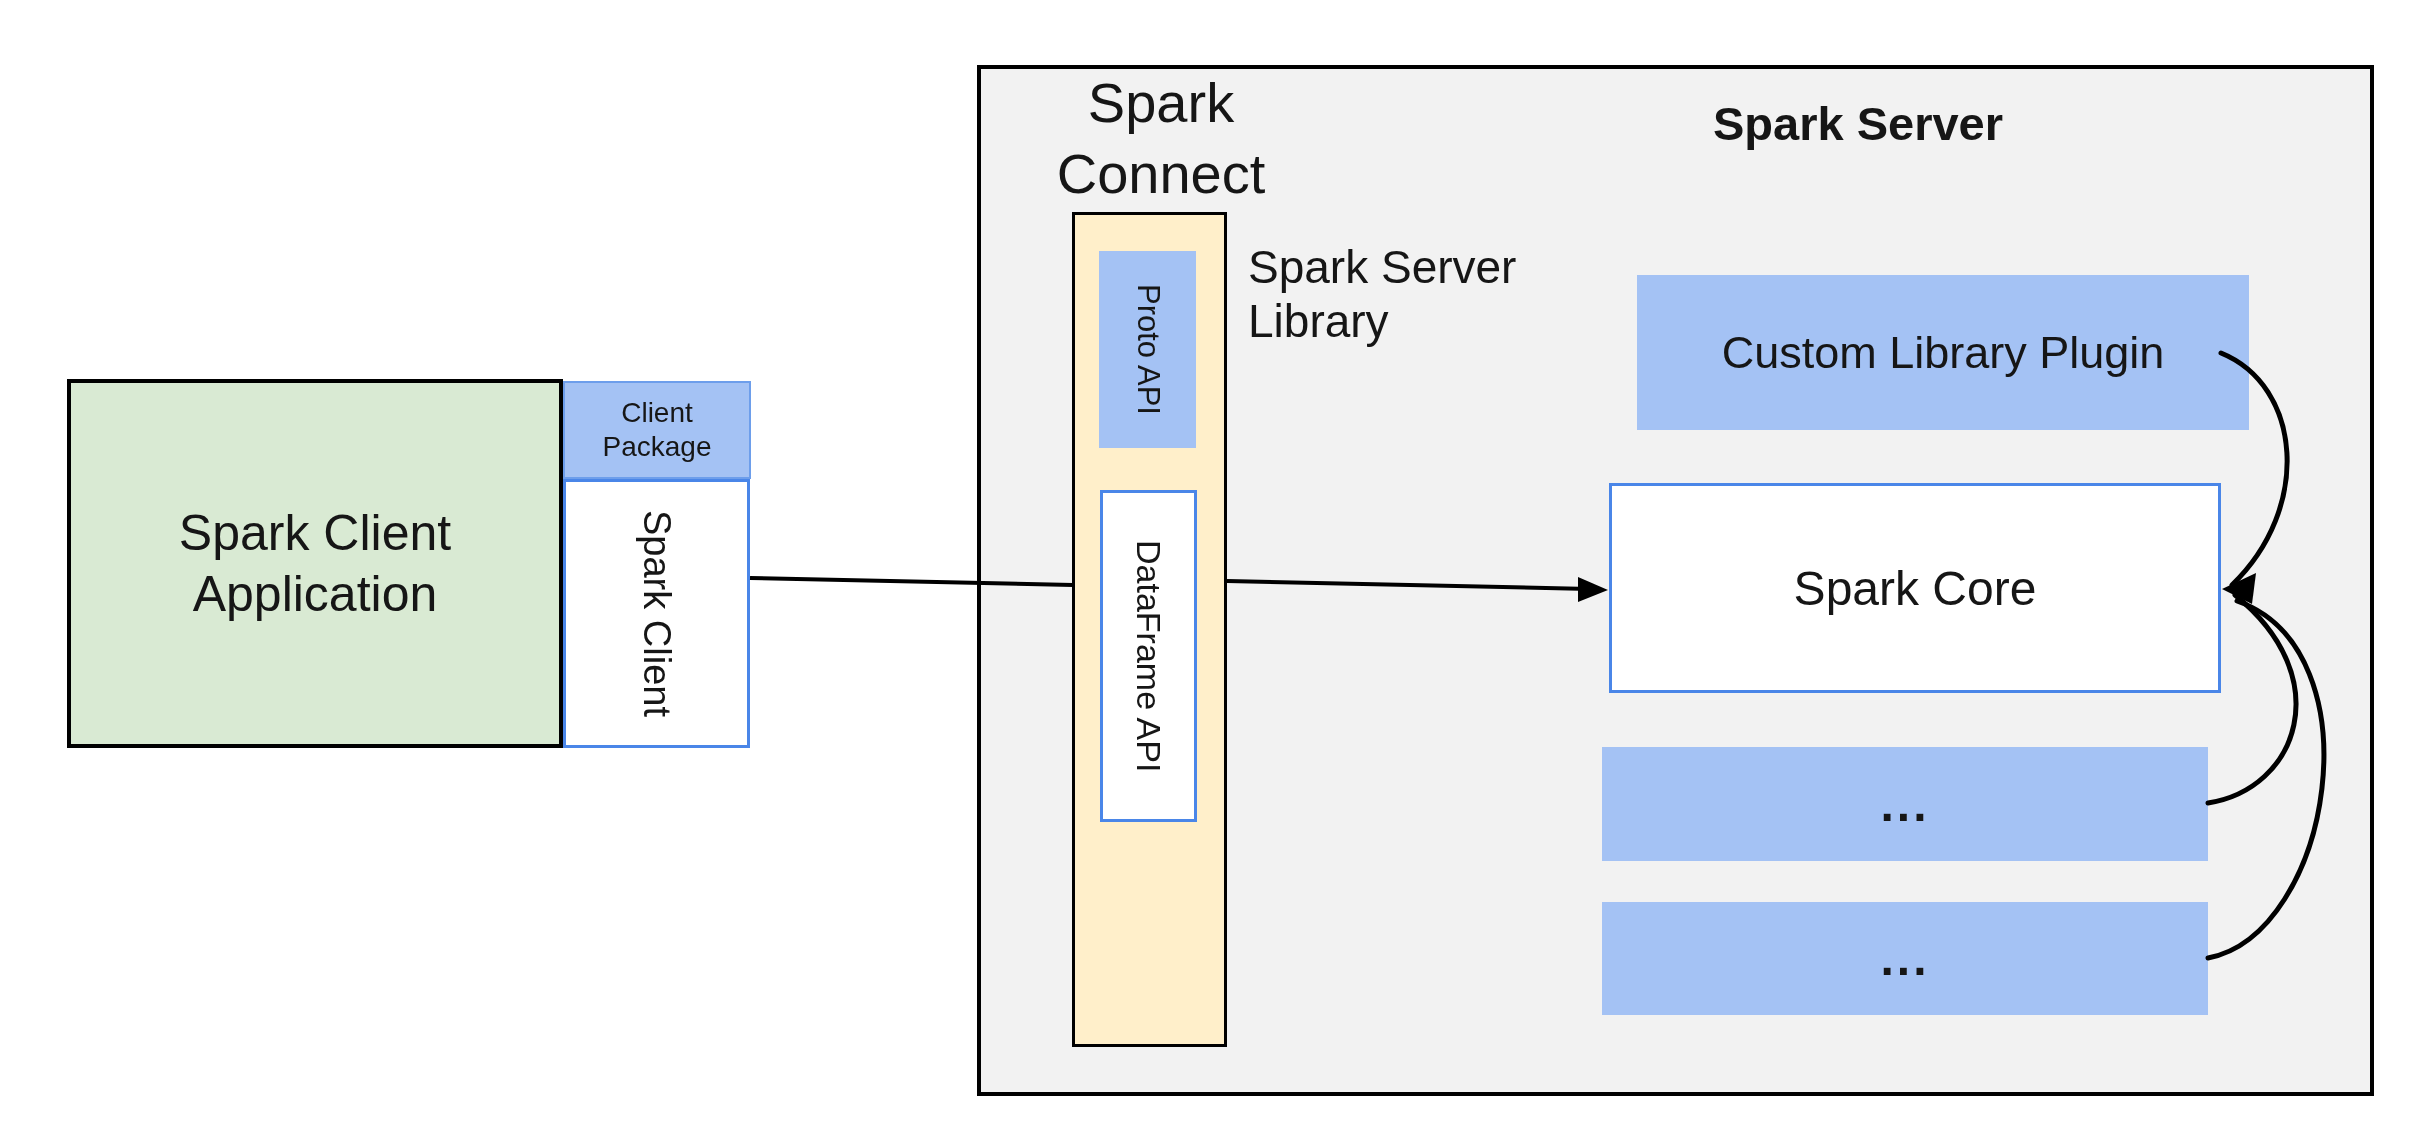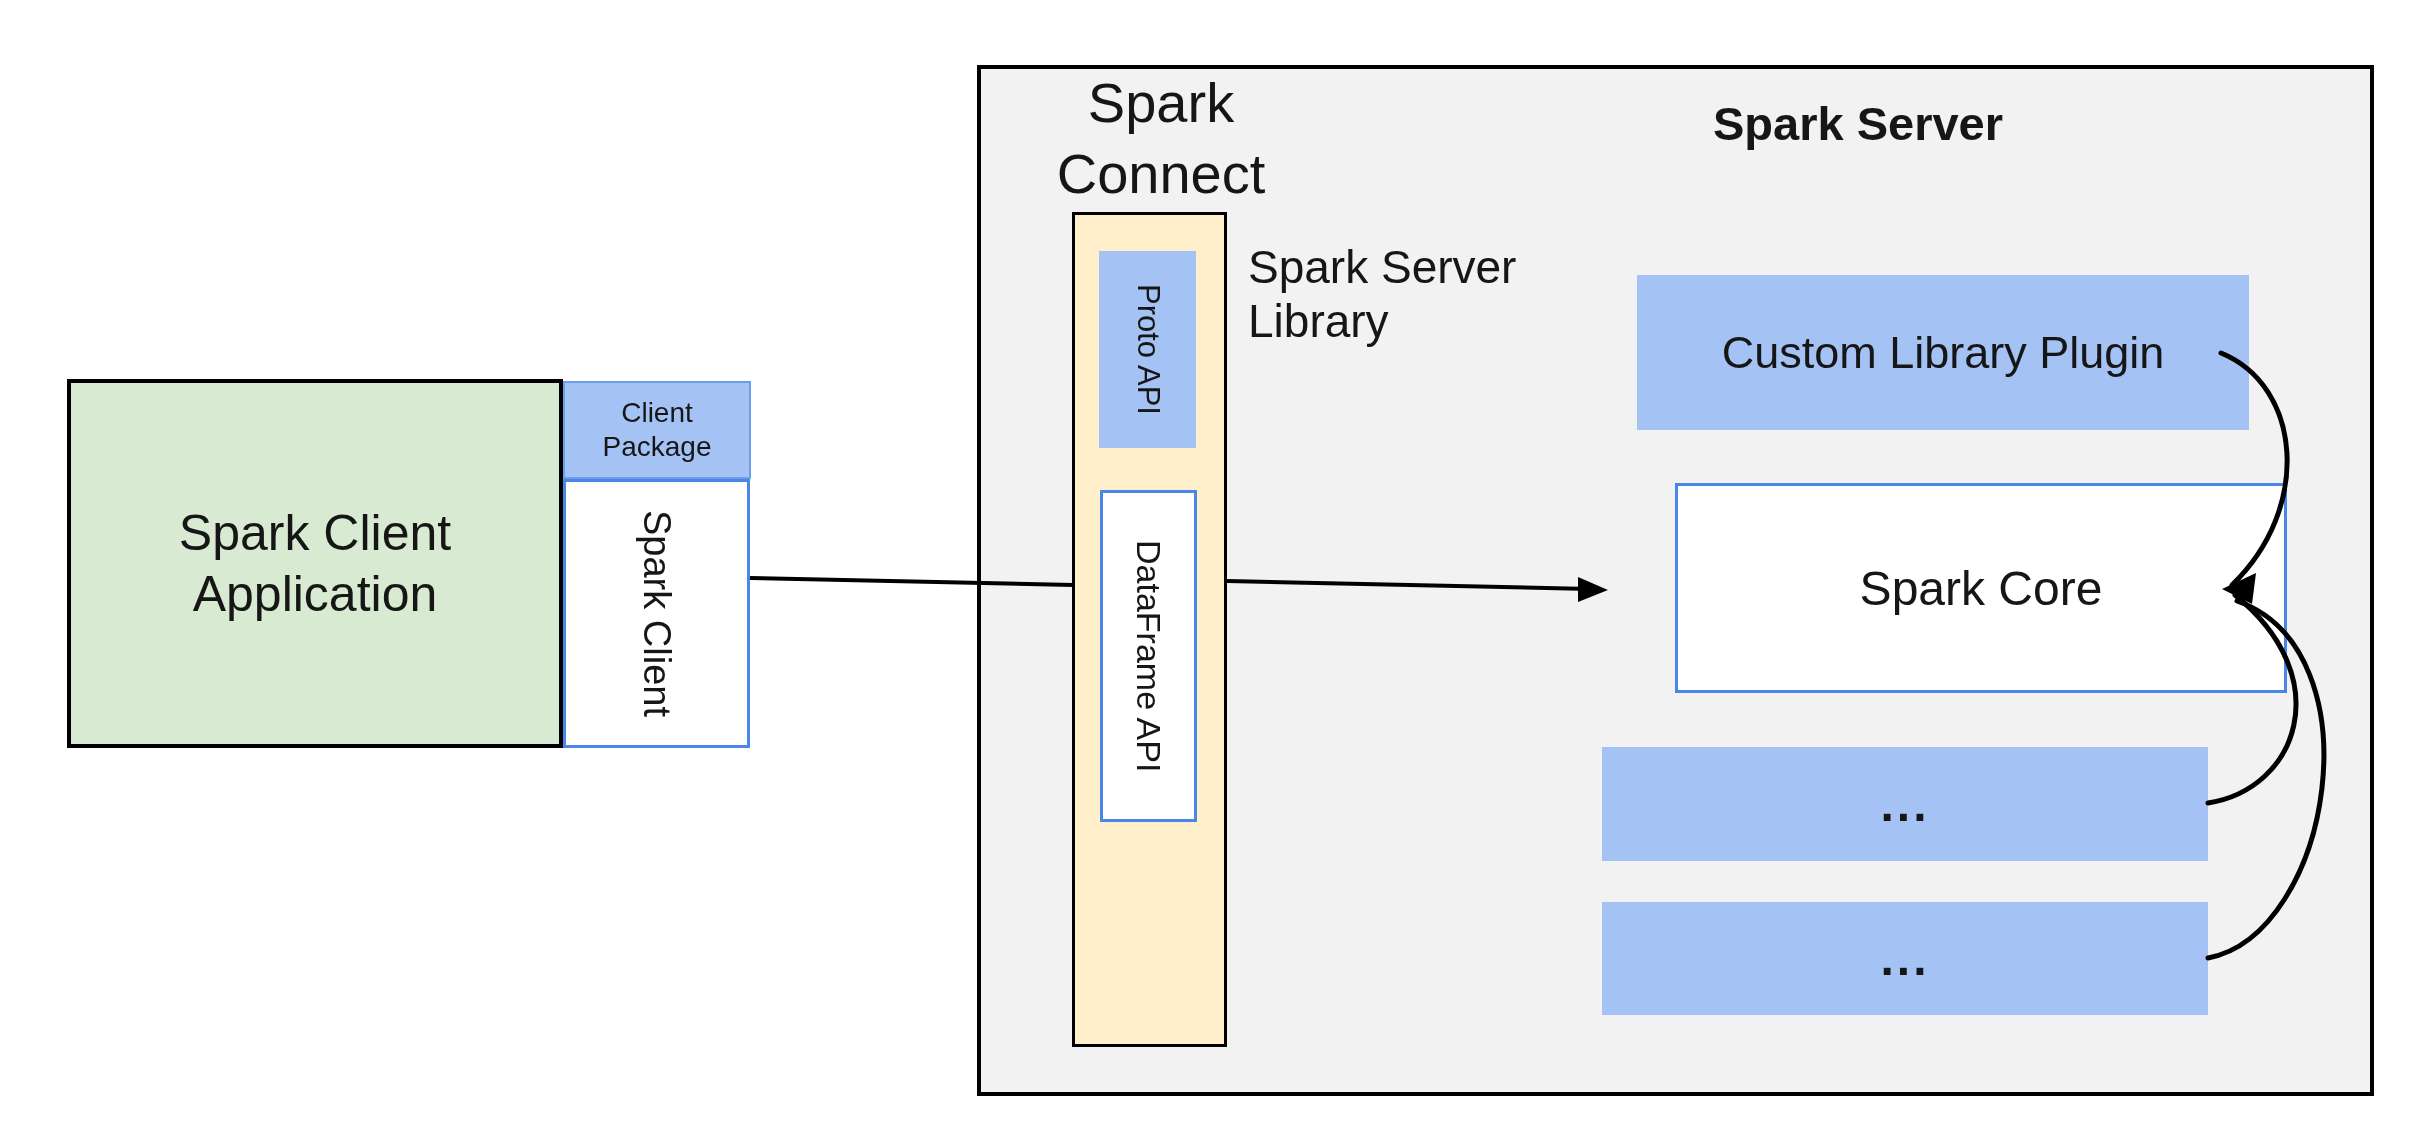--- a/index.html
+++ b/index.html
@@ -70,21 +70,21 @@
     <span class="vtext v-df">DataFrame API</span>
   </div>
 
   <div class="abs lbl t-server-lib" style="left:1248px;top:240px;width:360px;">Spark Server
 Library</div>
 
   <div class="abs blue-box flexc" style="left:1637px;top:275px;width:612px;height:155px;">
     <span class="t-plugin">Custom Library Plugin</span>
   </div>
 
-  <div class="abs white-box flexc" style="left:1675px;top:483px;width:612px;height:210px;">
+  <div class="abs white-box flexc" style="left:1609px;top:483px;width:612px;height:210px;">
     <span class="t-core">Spark Core</span>
   </div>
 
   <div class="abs blue-box flexc" style="left:1602px;top:747px;width:606px;height:114px;">
     <span class="t-dots">...</span>
   </div>
 
   <div class="abs blue-box flexc" style="left:1602px;top:902px;width:606px;height:113px;">
     <span class="t-dots">...</span>
   </div>

